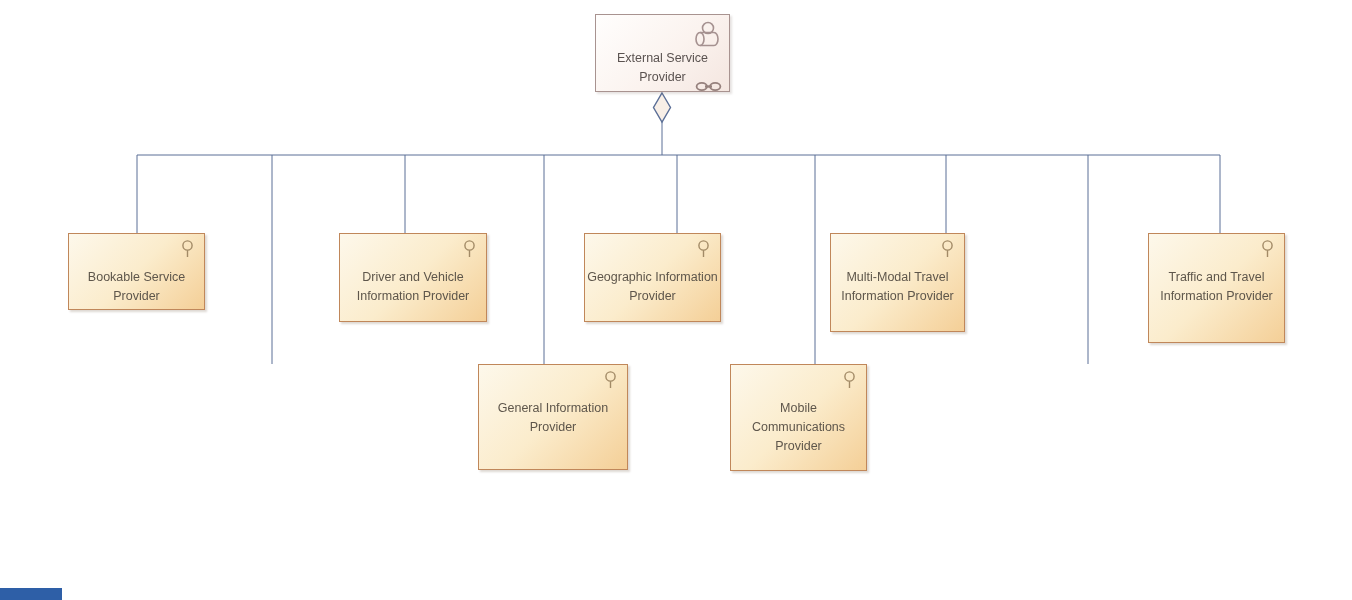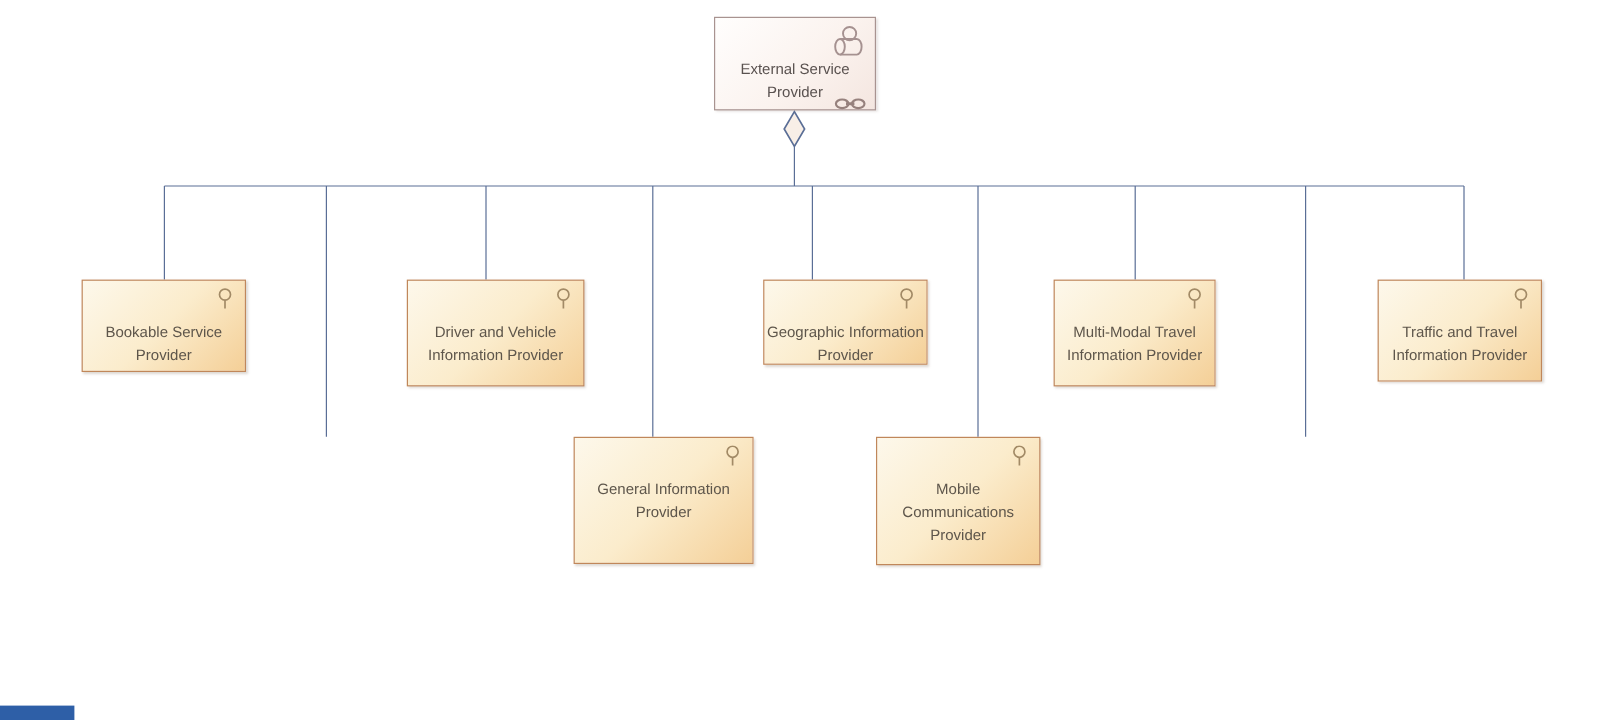--- a/index.html
+++ b/index.html
@@ -84,43 +84,43 @@
     <svg class="lollipop-icon" width="13" height="20" viewBox="0 0 13 20" fill="none" stroke="#a28a66" stroke-width="1.4">
       <circle cx="6.5" cy="5.5" r="4.6"></circle>
         <line x1="6.5" y1="10.2" x2="6.5" y2="17"></line>
     </svg>
     <div class="label">
       <div class="line">Driver and Vehicle</div>
       <div class="line">Information Provider</div>
     </div>
   </div>
 
-  <div class="node" style="left:636px;top:233px;width:137px;height:71px">
+  <div class="node" style="left:584px;top:233px;width:137px;height:89px">
     <svg class="lollipop-icon" width="13" height="20" viewBox="0 0 13 20" fill="none" stroke="#a28a66" stroke-width="1.4">
       <circle cx="6.5" cy="5.5" r="4.6"></circle>
         <line x1="6.5" y1="10.2" x2="6.5" y2="17"></line>
     </svg>
     <div class="label">
       <div class="line">Geographic Information</div>
       <div class="line">Provider</div>
     </div>
   </div>
 
-  <div class="node" style="left:878px;top:233px;width:135px;height:89px">
+  <div class="node" style="left:830px;top:233px;width:135px;height:99px">
     <svg class="lollipop-icon" width="13" height="20" viewBox="0 0 13 20" fill="none" stroke="#a28a66" stroke-width="1.4">
       <circle cx="6.5" cy="5.5" r="4.6"></circle>
         <line x1="6.5" y1="10.2" x2="6.5" y2="17"></line>
     </svg>
     <div class="label">
       <div class="line">Multi-Modal Travel</div>
       <div class="line">Information Provider</div>
     </div>
   </div>
 
-  <div class="node" style="left:1148px;top:233px;width:137px;height:85px">
+  <div class="node" style="left:1148px;top:233px;width:137px;height:110px">
     <svg class="lollipop-icon" width="13" height="20" viewBox="0 0 13 20" fill="none" stroke="#a28a66" stroke-width="1.4">
       <circle cx="6.5" cy="5.5" r="4.6"></circle>
         <line x1="6.5" y1="10.2" x2="6.5" y2="17"></line>
     </svg>
     <div class="label">
       <div class="line">Traffic and Travel</div>
       <div class="line">Information Provider</div>
     </div>
   </div>
 

